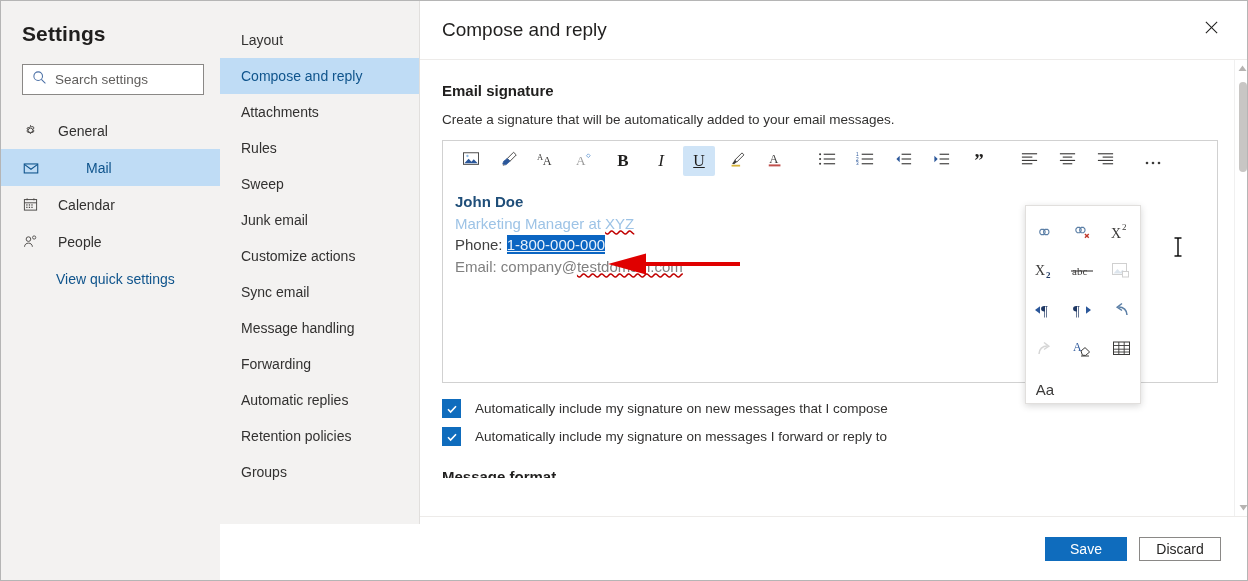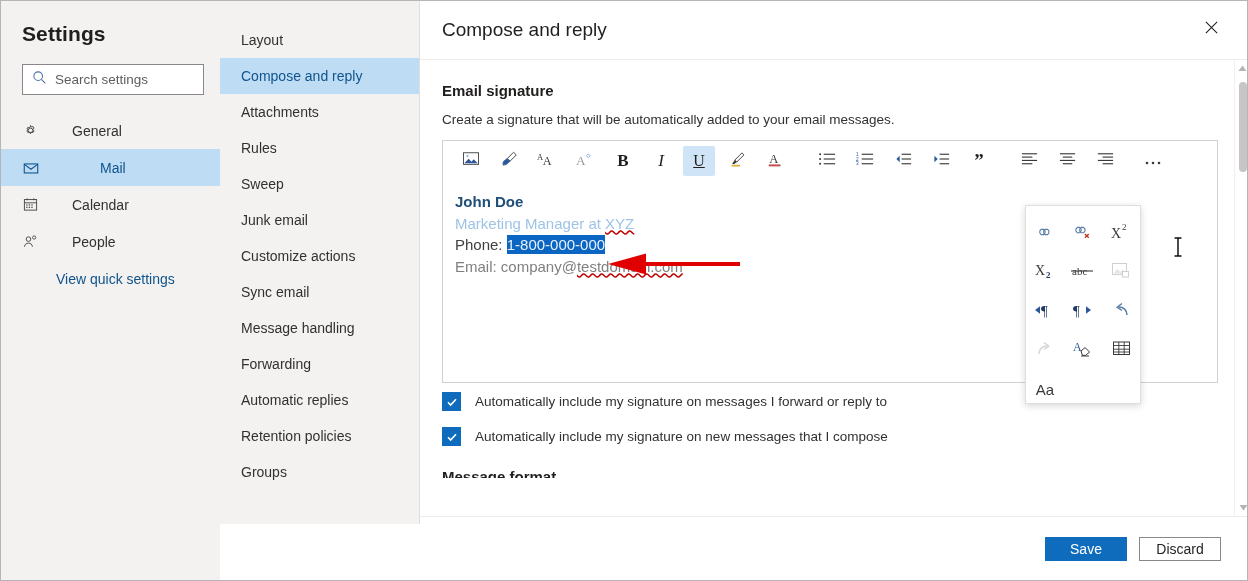--- a/index.html
+++ b/index.html
@@ -47,21 +47,21 @@
   .nav-list { margin-top: 17px; }
   .nav-item {
     height: 37px; display: flex; align-items: center;
     padding-left: 22px; cursor: pointer;
     font-size: 14px; color: #323130;
   }
   .nav-item .nav-ico {
     width: 22px; flex: 0 0 22px; display: flex;
     align-items: center; justify-content: flex-start;
   }
-  .nav-item .nav-label { margin-left: 28px; }
+  .nav-item .nav-label { margin-left: 14px; }
   .nav-item.selected { background: #bfdcf5; color: #0f548c; font-weight: 400; gap: 28px; }
   .nav-item.selected .nav-label { color: #0f548c; }
   .quick-settings {
     font-size: 14px; color: #0f548c; padding: 11px 0 0 56px;
     cursor: pointer;
   }
 
   
   .sub-pane {
     width: 200px; flex: 0 0 200px; height: 524px;
@@ -134,21 +134,21 @@
     font-family: "Liberation Sans", sans-serif;
     font-size: 15px; line-height: 21.5px; white-space: nowrap;
   }
   .sig-name { color: #1f4e79; font-weight: bold; }
   .sig-role { color: #9dc3e6; }
   .sig-lbl { color: #404040; }
   .sig-muted { color: #808080; }
   .sqg { text-decoration: underline wavy #c00000; text-decoration-skip-ink: none; }
   .sig-sel {
     background: #0b65c2; color: #e8f1fb;
-    padding: 1px 0;
+    text-decoration: underline; padding: 1px 0;
   }
   .sig-link { color: #4472c4; text-decoration: underline; }
 
   
   .float-menu {
     position: absolute; left: 1025px; top: 205px;
     width: 116px; height: 199px;
     background: #ffffff;
     border: 1px solid #e1dfdd;
     box-shadow: 0 2px 7px rgba(0,0,0,.16);
@@ -515,35 +515,35 @@
           </div>
           <div class="sig-line">
             <span class="sig-lbl">Phone: </span><span class="sig-sel">1-800-000-000</span>
           </div>
           <div class="sig-line">
             <span class="sig-muted">Email: </span><span class="sig-muted">company@</span><span class="sig-muted sqg">testdomain.com</span>
           </div>
         </div>
       </div>
 
+      <div class="cbrow">
+        <div class="cbox">
+          <svg width="12" height="12" viewBox="0 0 12 12">
+              <polyline points="2,6.3 4.6,9 10,3.2" fill="none" stroke="#ffffff" stroke-width="1.6"></polyline>
+            </svg>
+        </div>
+        <div class="cblabel">Automatically include my signature on new messages that I compose</div>
+      </div>
       <div class="cbrow" style="margin-top:9px">
         <div class="cbox">
           <svg width="12" height="12" viewBox="0 0 12 12">
               <polyline points="2,6.3 4.6,9 10,3.2" fill="none" stroke="#ffffff" stroke-width="1.6"></polyline>
             </svg>
         </div>
         <div class="cblabel">Automatically include my signature on messages I forward or reply to</div>
-      </div>
-      <div class="cbrow">
-        <div class="cbox">
-          <svg width="12" height="12" viewBox="0 0 12 12">
-              <polyline points="2,6.3 4.6,9 10,3.2" fill="none" stroke="#ffffff" stroke-width="1.6"></polyline>
-            </svg>
-        </div>
-        <div class="cblabel">Automatically include my signature on new messages that I compose</div>
       </div>
 
       <div class="clipped-head">Message format</div>
     </div>
 
     <div class="detail-foot">
       <div class="btn btn-primary">Save</div>
       <div class="btn btn-default">Discard</div>
     </div>
 

